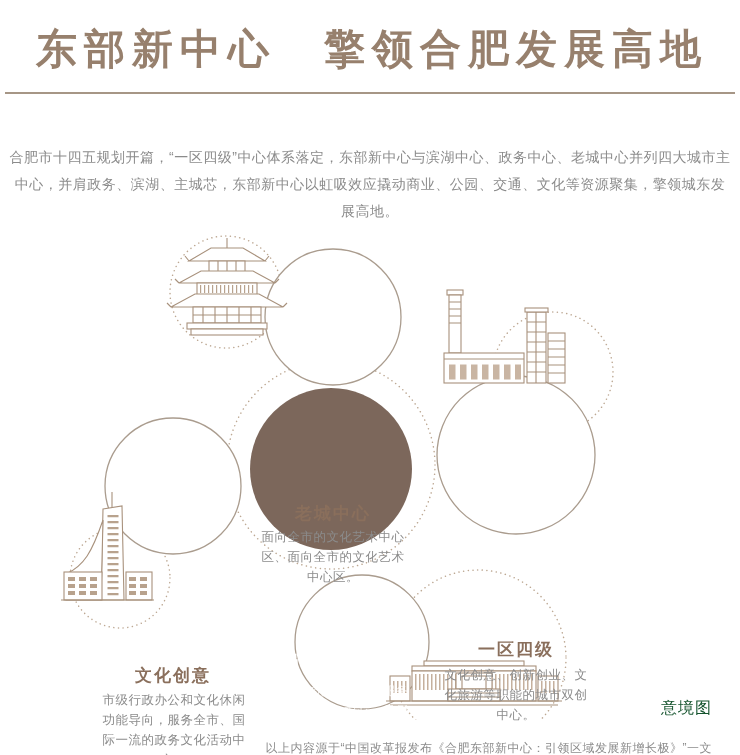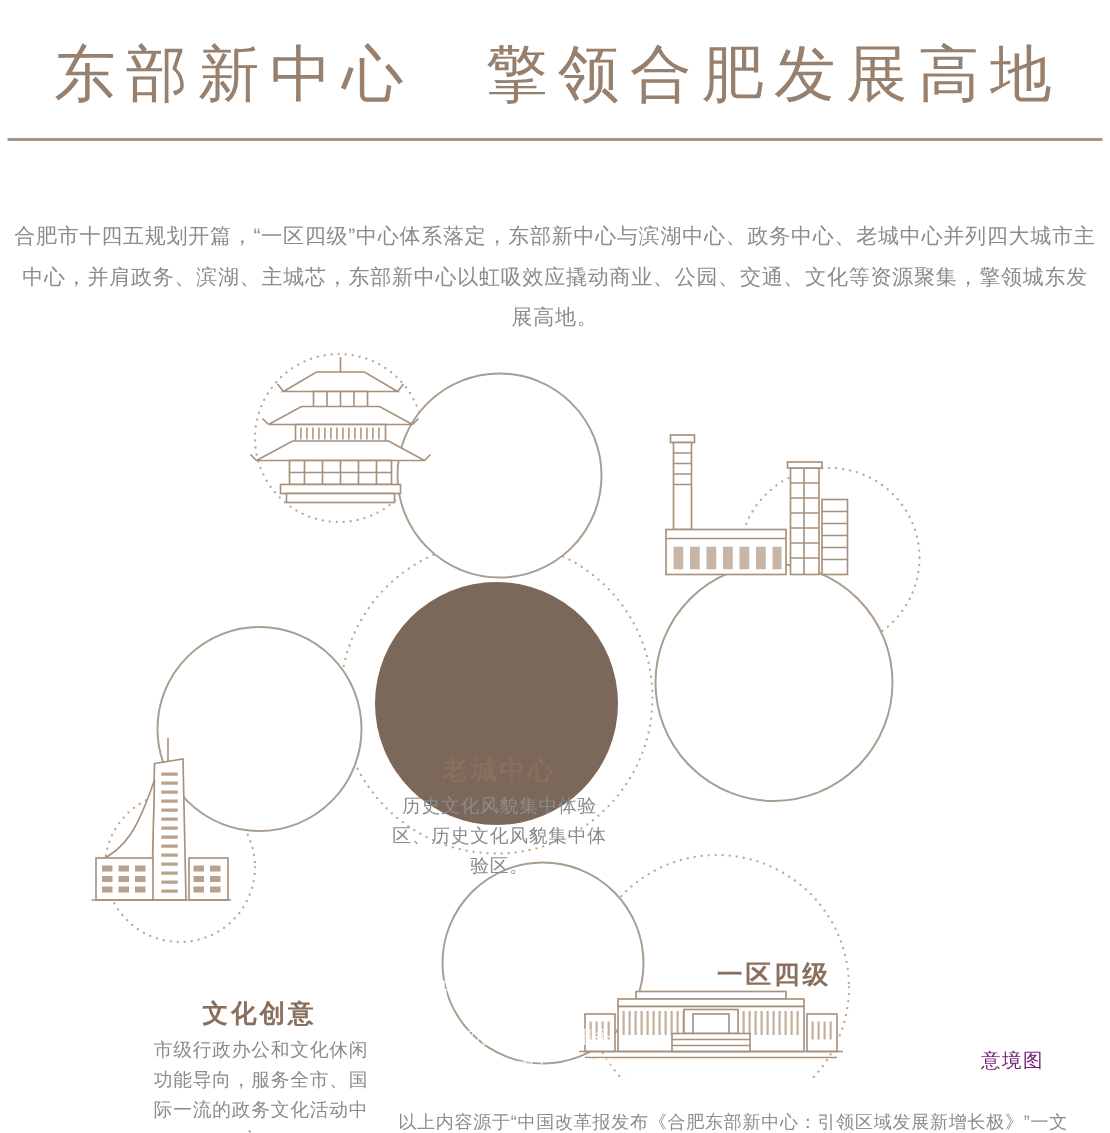--- a/index.html
+++ b/index.html
@@ -1,36 +1,36 @@
 <!DOCTYPE html>
 <html><head>
 <meta charset="utf-8">
 <style>
   html,body{margin:0;padding:0;background:#fff;}
   .page{position:relative;width:740px;height:755px;background:#ffffff;overflow:hidden;
         font-family:"Liberation Sans","DejaVu Sans",sans-serif;}
-  .page-title{position:absolute;left:36px;top:22px;width:690px;font-size:41px;font-weight:normal;
+  .page-title{position:absolute;left:36px;top:22px;width:690px;font-size:41px;font-weight:bold;
               color:#97806d;letter-spacing:7px;white-space:nowrap;}
   .title-divider{position:absolute;left:5px;right:5px;top:92px;height:2px;background:#a69686;}
   .intro{position:absolute;left:8px;right:8px;top:144px;text-align:center;font-size:14px;
          color:#8b8b8b;line-height:27px;letter-spacing:0.5px;}
   .diagram{position:absolute;left:0;top:220px;width:740px;height:500px;}
   .diagram svg{position:absolute;left:0;top:0;}
   .node-text{position:absolute;text-align:center;}
   .node-title{font-size:17px;font-weight:bold;color:#8a6f5c;letter-spacing:2px;}
   .node-desc{font-size:12.5px;color:#8b8b8b;line-height:20px;letter-spacing:0.5px;}
   .t-laocheng{left:263px;top:282px;width:140px;}
   .d-laocheng{left:258px;top:307px;width:150px;}
   .t-dongbu{left:436px;top:418px;width:160px;}
   .d-dongbu{left:441px;top:445px;width:150px;}
   .t-tianehu{left:103px;top:444px;width:140px;}
   .d-tianehu{left:98px;top:470px;width:152px;}
   .t-center{left:241px;top:430px;width:180px;font-size:18px;color:#ffffff;letter-spacing:2px;}
   .d-center{left:252px;top:461px;width:158px;color:rgba(255,255,255,0.83);}
-  .caption{position:absolute;right:44px;top:698px;font-size:13px;color:#701a75;letter-spacing:1px;}
+  .caption{position:absolute;right:28px;top:698px;font-size:16px;color:#14532d;letter-spacing:1px;}
   .source{position:absolute;right:28px;top:727px;font-size:12px;color:#8c8c8c;letter-spacing:0.5px;margin-top:13px;}
 </style>
 </head>
 <body>
 
 <div class="page">
 
   <div class="page-title">东部新中心　擎领合肥发展高地</div>
   <div class="title-divider"></div>
 
@@ -112,23 +112,24 @@
         <rect x="390" y="456" width="20" height="25" fill="#ffffff"></rect>
         <line x1="393" y1="467" x2="407" y2="467" stroke="#c5b09d" stroke-width="12" stroke-dasharray="1.5,2.5"></line>
         <rect x="538" y="456" width="20" height="25" fill="#ffffff"></rect>
         <line x1="541" y1="467" x2="555" y2="467" stroke="#c5b09d" stroke-width="12" stroke-dasharray="1.5,2.5"></line>
         <line x1="386" y1="481" x2="562" y2="481"></line>
         <line x1="390" y1="485" x2="558" y2="485"></line>
       </g>
     </svg>
 
     <div class="node-text node-title t-laocheng">老城中心</div>
-    <div class="node-text node-desc d-laocheng">历史文化风貌集中体验区、历史文化风貌集中体验区。</div>
+    <div class="node-text node-desc d-laocheng">面向全市的文化艺术中心区、面向全市的文化艺术中心区。</div>
 
     <div class="node-text node-title t-dongbu">一区四级</div>
+    <div class="node-text node-desc d-dongbu">文化创意、创新创业、文化旅游等职能的城市双创中心。</div>
 
     <div class="node-text node-title t-tianehu">文化创意</div>
     <div class="node-text node-desc d-tianehu">市级行政办公和文化休闲功能导向，服务全市、国际一流的政务文化活动中心。</div>
 
     <div class="node-text node-title t-center">骆岗中央活动区</div>
     <div class="node-text node-desc d-center">城市功能核心承载区，服务全省的综合服务中心，是展示合肥面向全球的国际化形象地标。</div>
   </div>
 
   <div class="caption">意境图</div>
   <div class="source">以上内容源于“中国改革报发布《合肥东部新中心：引领区域发展新增长极》”一文</div>

